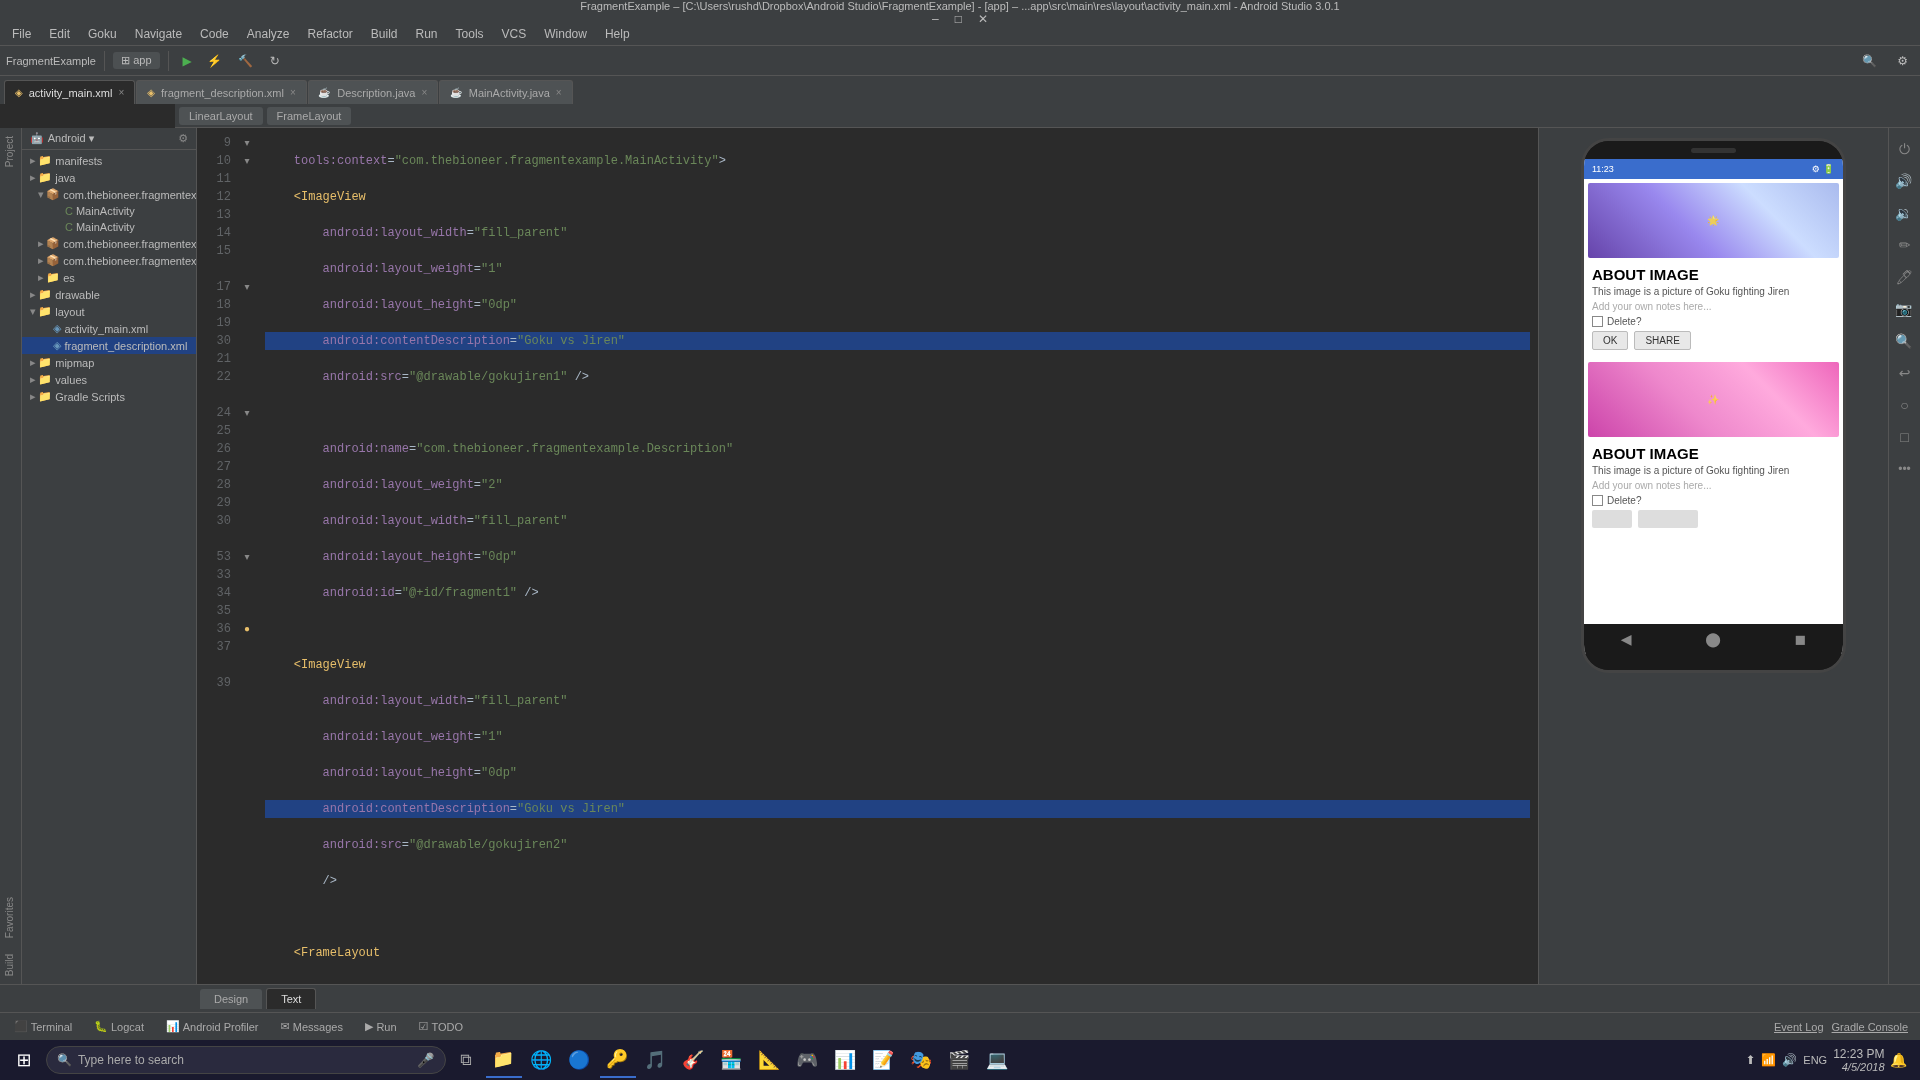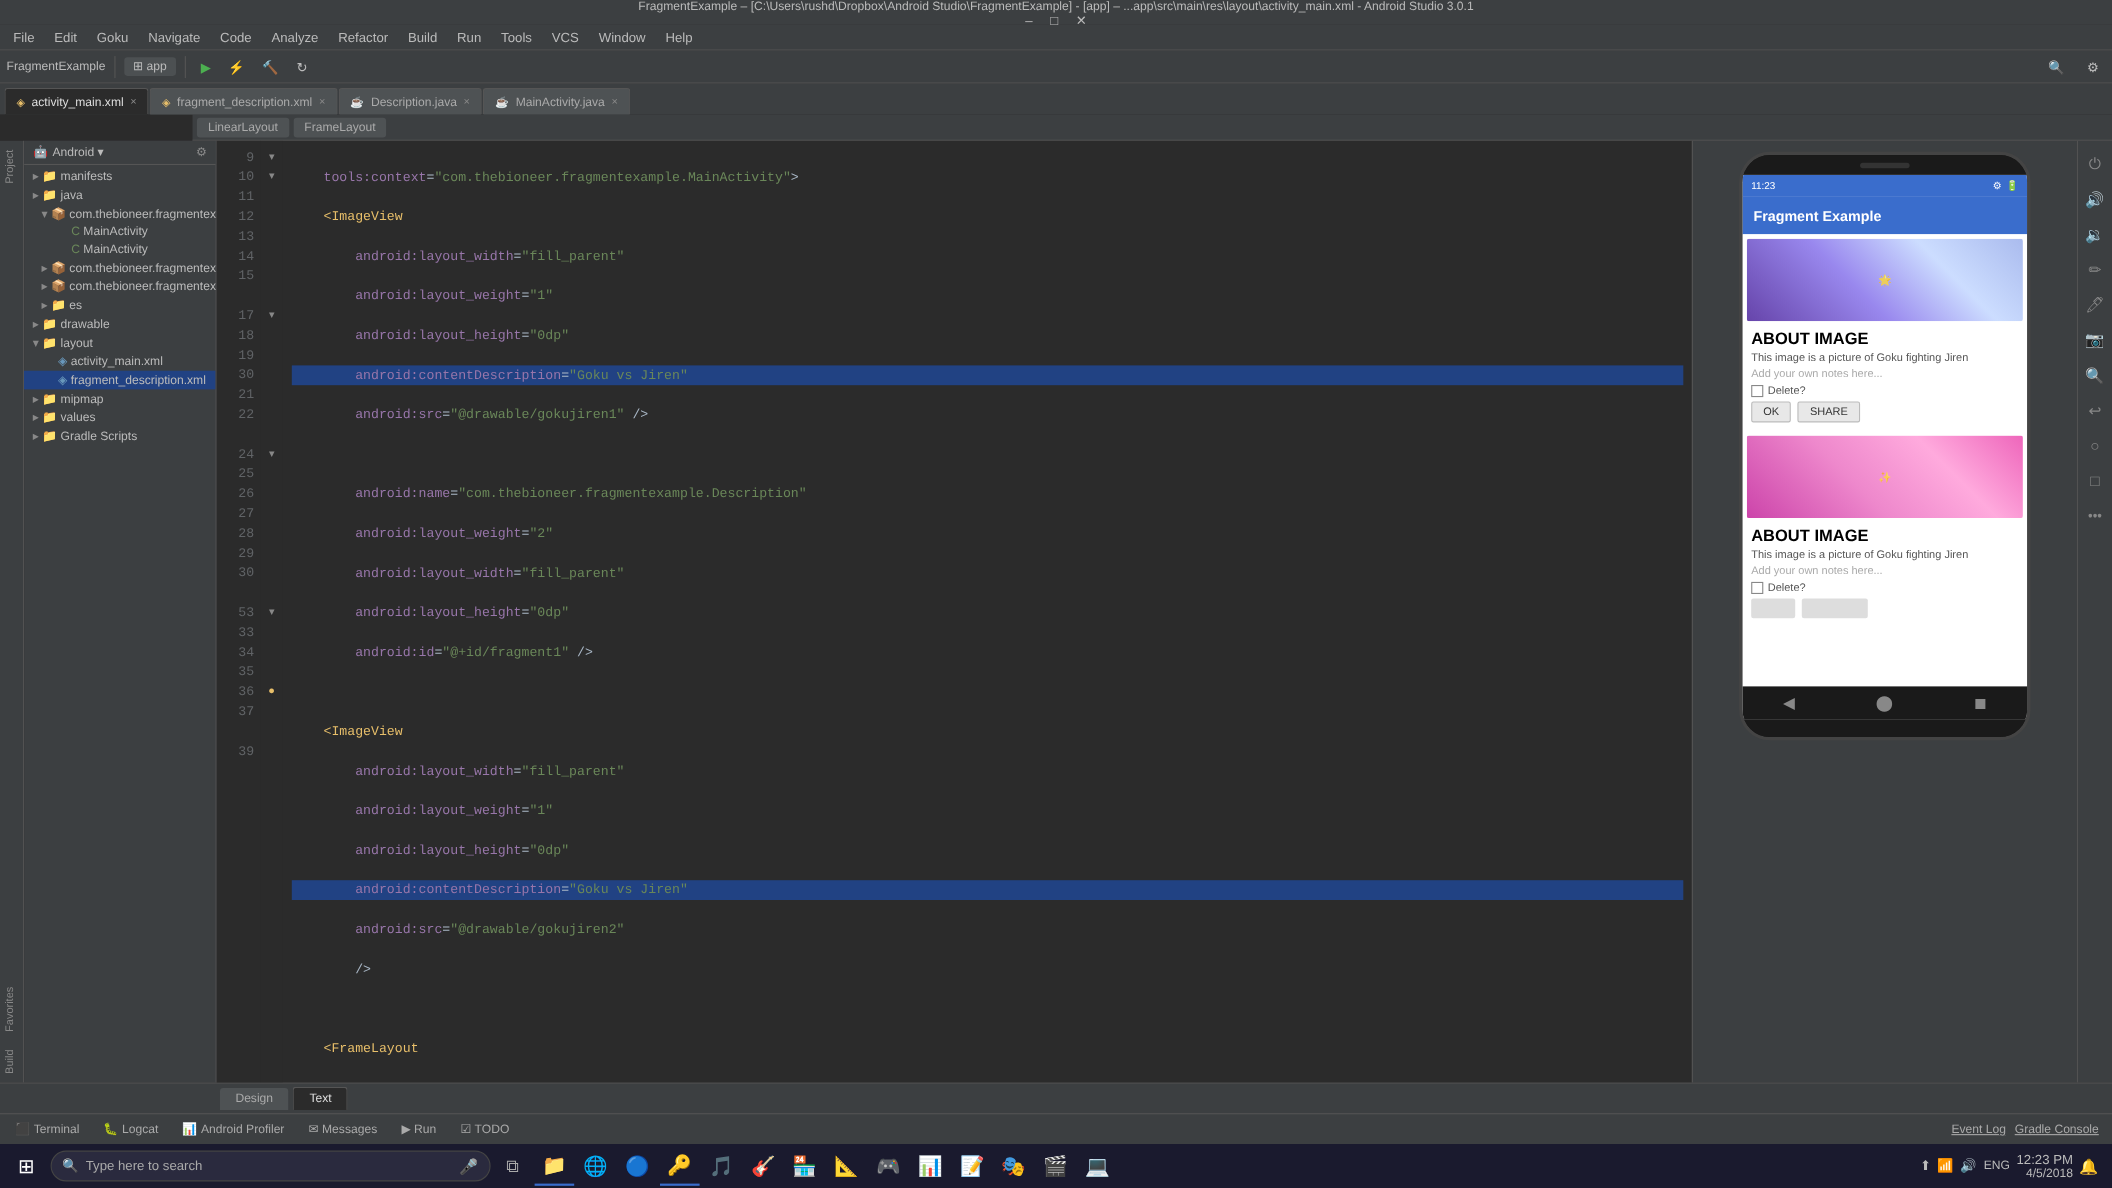--- a/index.html
+++ b/index.html
@@ -589,23 +589,20 @@
       <div id="phone-screen" style="flex:1; background:#fff; display:flex; flex-direction:column; overflow:hidden;">
 
         <div style="height:20px; background:#3a6dcc; display:flex; align-items:center; justify-content:space-between; padding:0 8px; color:#fff; font-size:9px;">
           <span>11:23</span>
           <div style="display:flex; gap:4px;">
             <span>⚙</span>
             <span>🔋</span>
           </div>
         </div>
 
-        <div style="height:34px; background:#3a6dcc; display:flex; align-items:center; padding:0 10px; color:#fff; font-size:13px; font-weight:bold;">
-          <span>Fragment Example</span>
-        </div>
 
         <div style="flex:1; overflow-y:auto; background:#fff;">
 
           <div style="height:75px; background: linear-gradient(135deg, #8a7fc8 0%, #a0c8e8 50%, #c8e8f8 100%); margin:4px; border-radius:2px; display:flex; align-items:center; justify-content:center; overflow:hidden;">
             <div style="width:100%; height:100%; background:linear-gradient(45deg, #6644aa 0%, #9988ee 40%, #ccddff 70%, #aabbee 100%); display:flex; align-items:center; justify-content:center; color:rgba(255,255,255,0.8); font-size:10px;">🌟</div>
           </div>
 
           <div style="padding:4px 8px;">
             <div style="font-size:15px; font-weight:bold; color:#000; margin-bottom:3px;">ABOUT IMAGE</div>
             <div style="font-size:10px; color:#555; margin-bottom:4px;">This image is a picture of Goku fighting Jiren</div>
@@ -739,17 +736,17 @@
   <div style="width:36px; height:36px; display:flex; align-items:center; justify-content:center; font-size:18px; cursor:pointer;">🎬</div>
   <div style="width:36px; height:36px; display:flex; align-items:center; justify-content:center; font-size:18px; cursor:pointer;">💻</div>
 
   <div id="taskbar-right" style="margin-left:auto; display:flex; align-items:center; gap:6px; color:#bbb; font-size:11px; padding-right:8px;">
     <span style="font-size:12px;">⬆</span>
     <span style="font-size:12px;">📶</span>
     <span style="font-size:12px;">🔊</span>
     <span style="font-size:11px; color:#bbb;">ENG</span>
     <div id="clock" style="text-align:right; cursor:pointer;">
       <div style="font-size:12px; color:#bbb;">12:23 PM</div>
-      <div style="font-size:11px; color:#bbb;">4/5/2018</div>
+      <div style="font-size:11px; color:#bbb;font-style:italic;">4/5/2018</div>
     </div>
     <span style="font-size:14px; color:#bbb;">🔔</span>
   </div>
 </div>
 
 </body></html>

